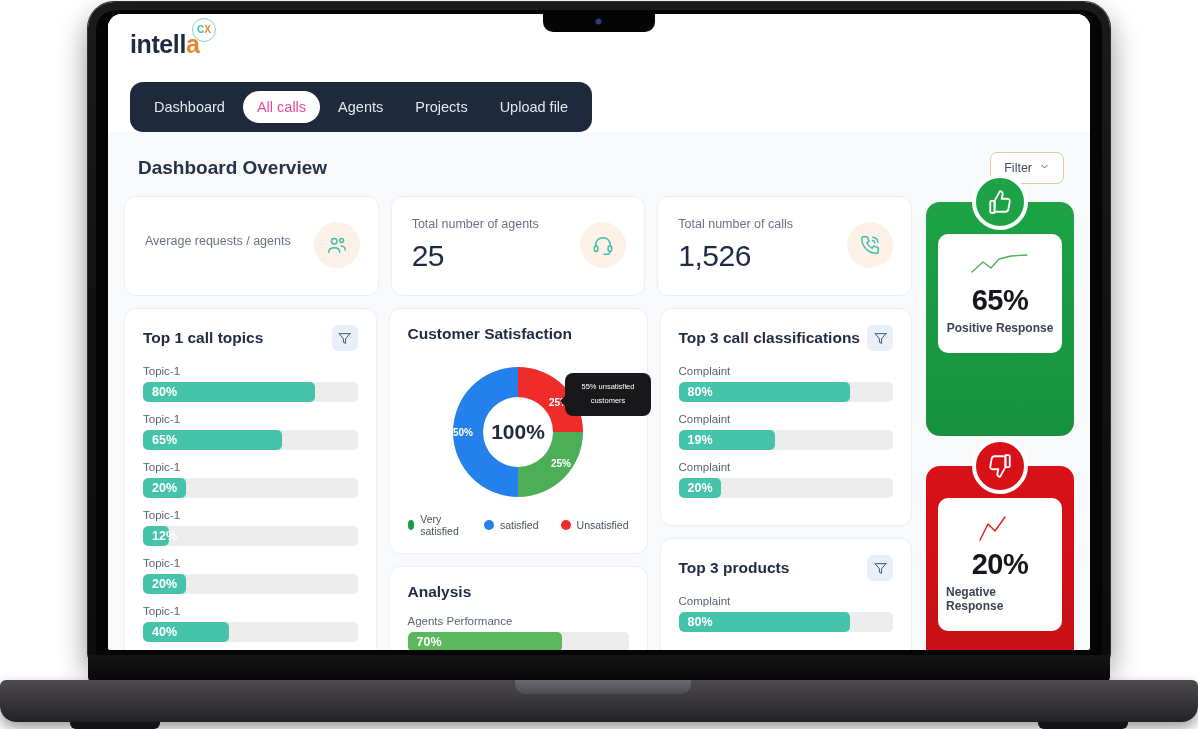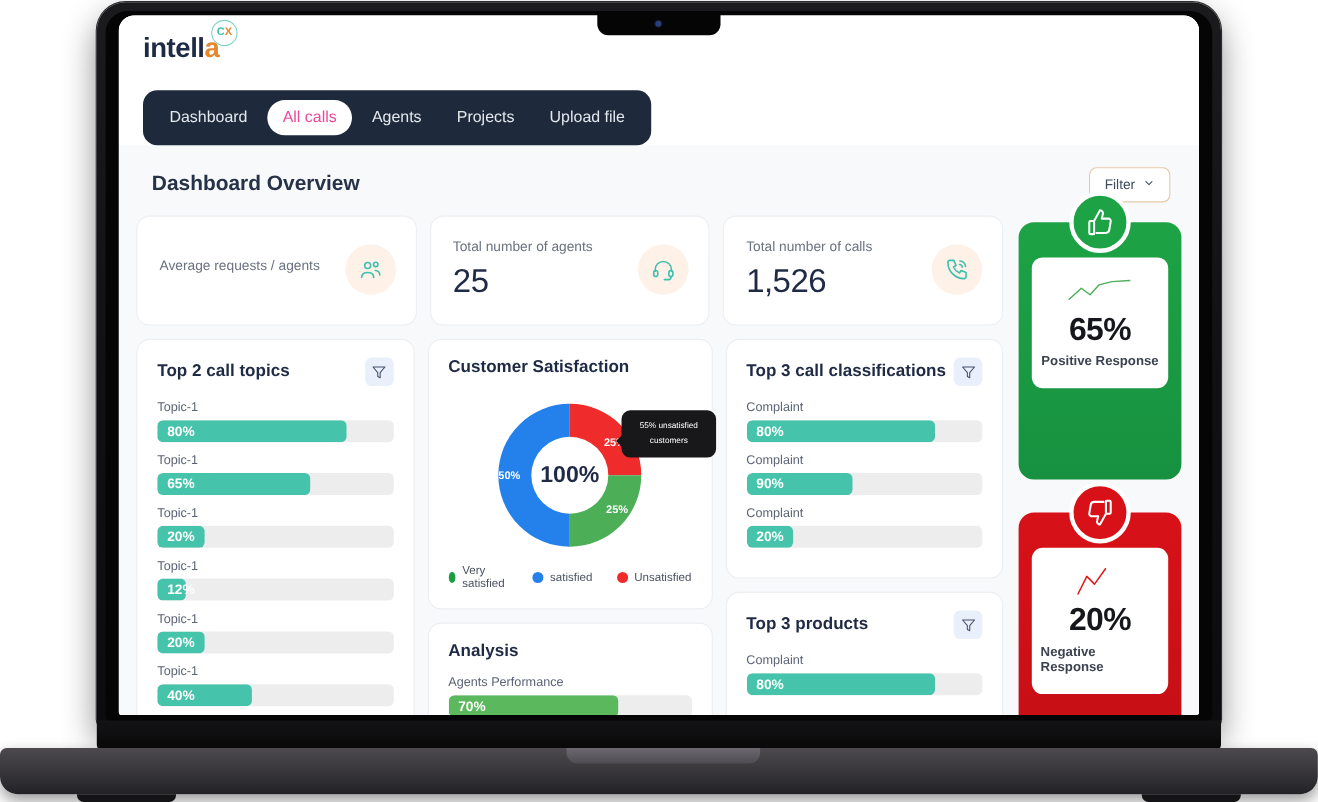--- a/index.html
+++ b/index.html
@@ -303,21 +303,21 @@
                     </svg>
                   </div>
                 </div>
               </div>
 
             <div class="panels-row">
 
               <div class="panel-col">
                 <div class="panel">
                   <div class="panel-head">
-                    <div class="panel-title">Top 2 call topics</div>
+                    <div class="panel-title">Top 1 call topics</div>
                     <div class="filter-chip">
                       <svg width="13" height="13" viewBox="0 0 24 24" fill="none" stroke="currentColor" stroke-width="1.8" stroke-linecap="round" stroke-linejoin="round">
                           <polygon points="22 3 2 3 10 12.5 10 19 14 21 14 12.5 22 3"></polygon>
                         </svg>
                     </div>
                   </div>
                   <div id="topics-bars">
                       <div class="bar-row">
                         <div class="bar-label">Topic-1</div>
                         <div class="bar-track">
@@ -424,21 +424,21 @@
                   <div id="class-bars">
                       <div class="bar-row">
                         <div class="bar-label">Complaint</div>
                         <div class="bar-track">
                           <div class="bar-fill" style="width: 80%;">80%</div>
                         </div>
                       </div>
                       <div class="bar-row">
                         <div class="bar-label">Complaint</div>
                         <div class="bar-track">
-                          <div class="bar-fill" style="width: 45%;">90%</div>
+                          <div class="bar-fill" style="width: 45%;">19%</div>
                         </div>
                       </div>
                       <div class="bar-row">
                         <div class="bar-label">Complaint</div>
                         <div class="bar-track">
                           <div class="bar-fill" style="width: 20%;">20%</div>
                         </div>
                       </div>
                     </div>
                 </div>

